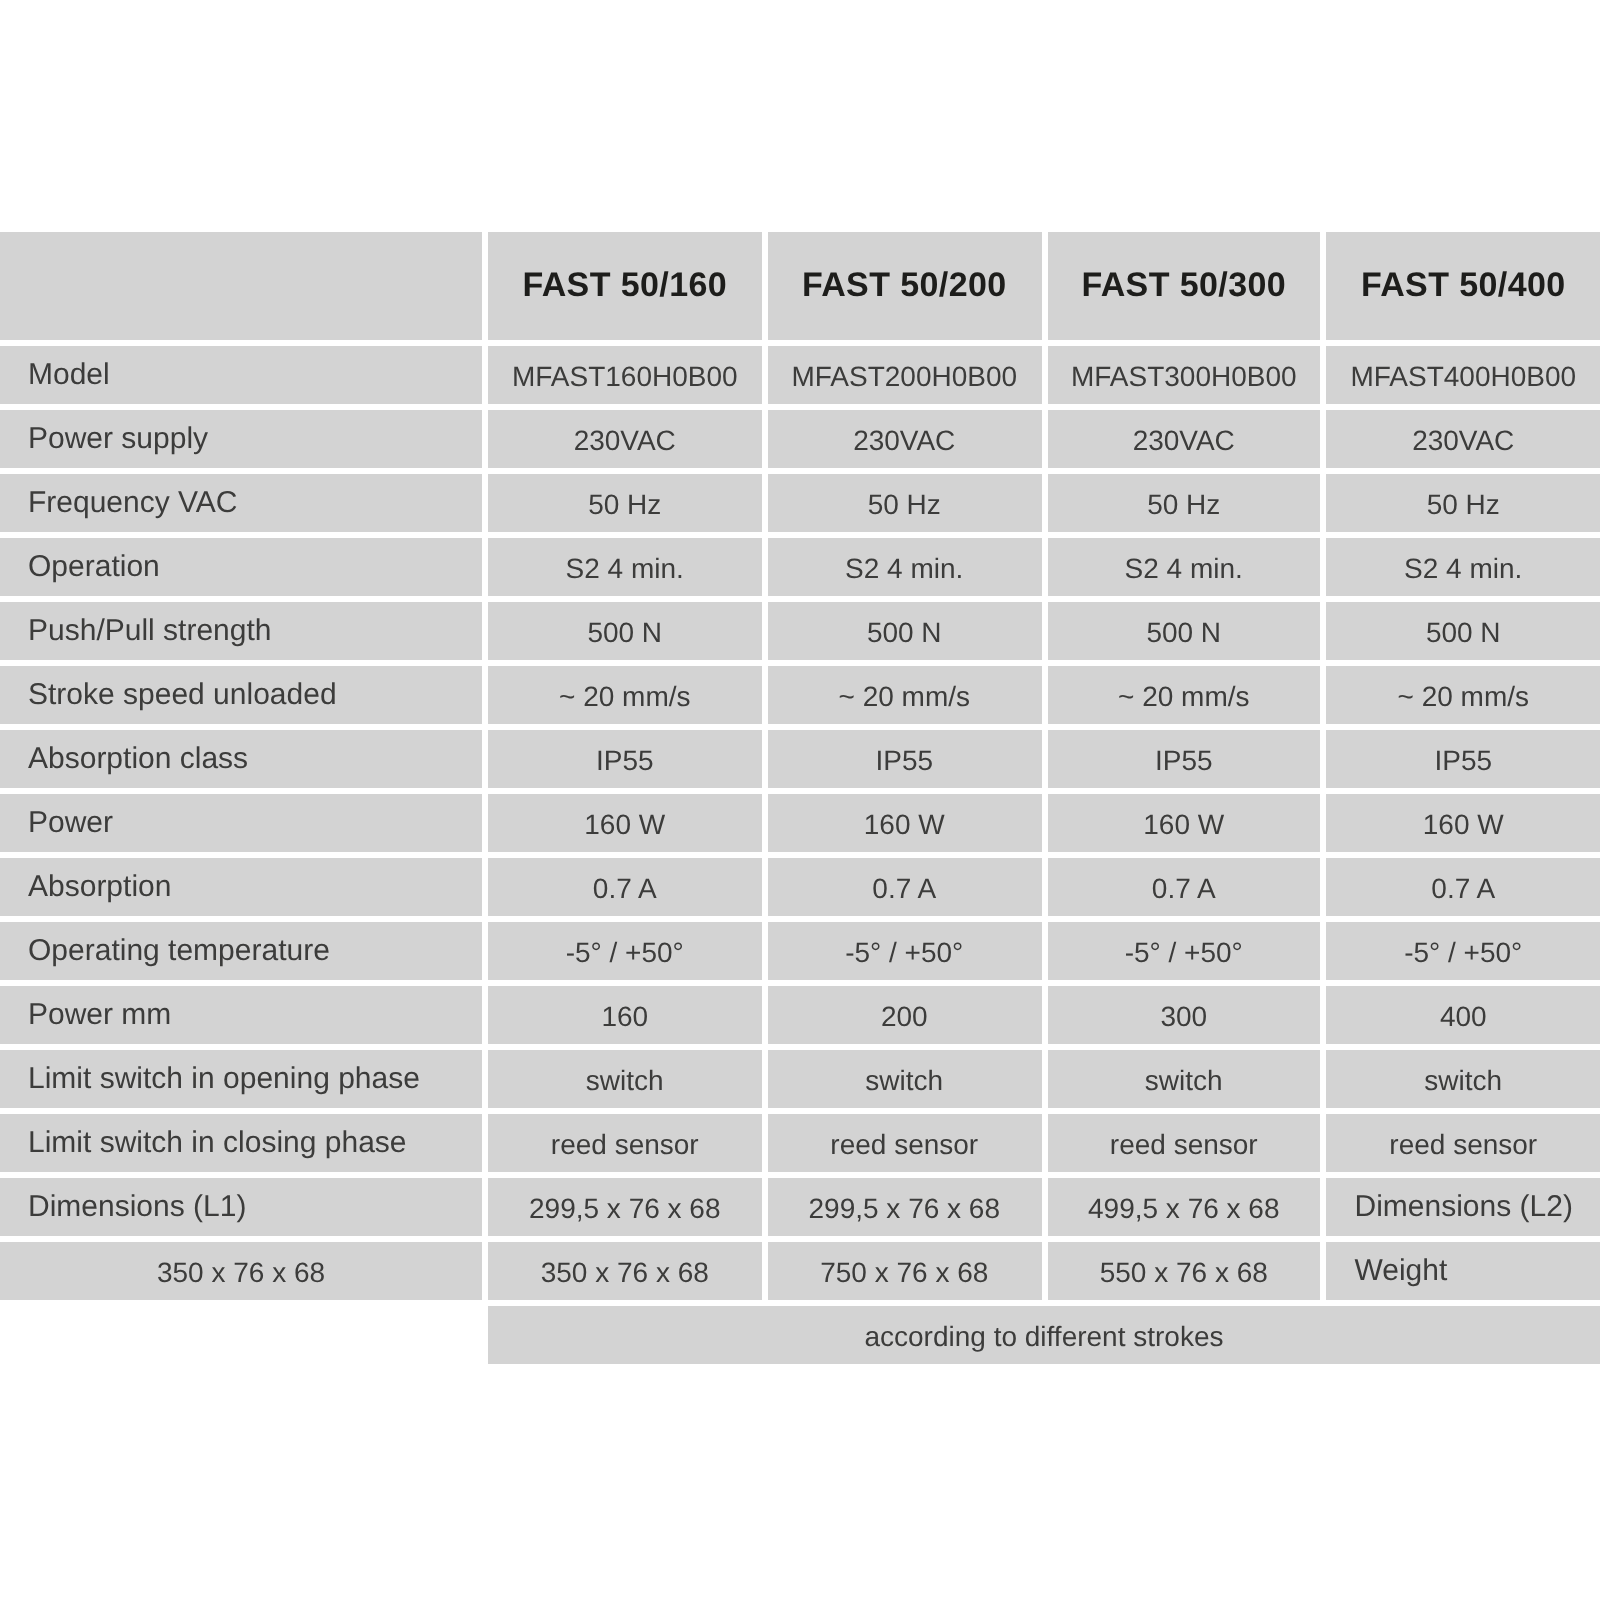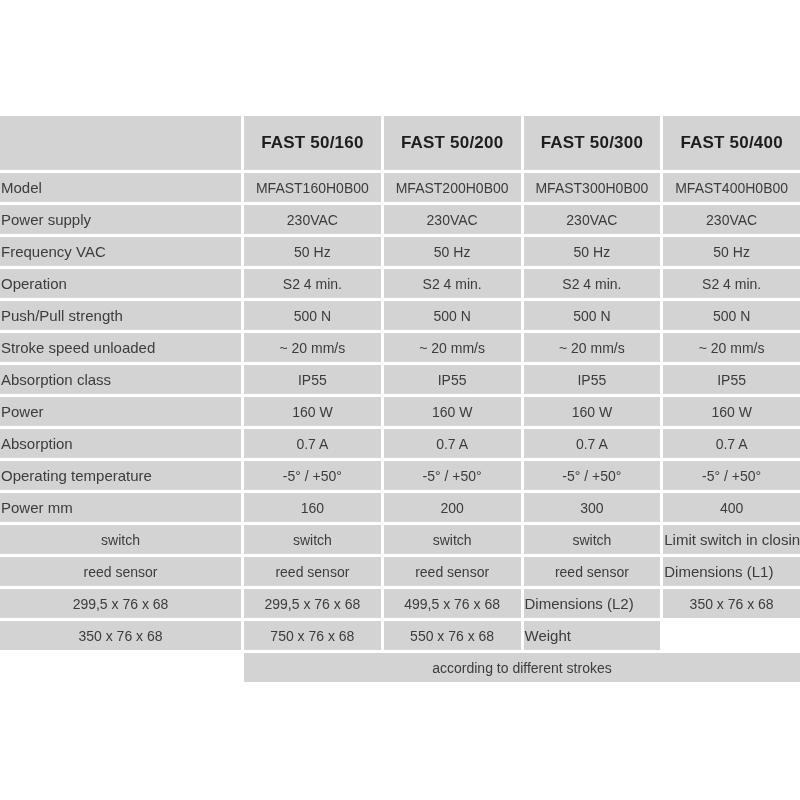--- a/index.html
+++ b/index.html
@@ -36,21 +36,21 @@
   .cell.corner { }
   .cell.colhead {
     justify-content: center;
     font-weight: bold;
     font-size: 17px;
     color: #1d1d1b;
     letter-spacing: 0.2px;
   }
   .cell.rowlabel {
     justify-content: flex-start;
-    padding-left: 1px;
+    padding-left: 14px;
     font-size: 15px;
     color: #3c3c3b;
   }
   .cell.value {
     justify-content: center;
     font-size: 14px;
     color: #3c3c3b;
   }
   .cell.merged {
     grid-column: 2 / -1;
@@ -113,20 +113,21 @@
     <div class="cell rowlabel">Operating temperature</div>
     <div class="cell value">-5° / +50°</div>
     <div class="cell value">-5° / +50°</div>
     <div class="cell value">-5° / +50°</div>
     <div class="cell value">-5° / +50°</div>
     <div class="cell rowlabel">Power mm</div>
     <div class="cell value">160</div>
     <div class="cell value">200</div>
     <div class="cell value">300</div>
     <div class="cell value">400</div>
+    <div class="cell rowlabel">Limit switch in opening phase</div>
     <div class="cell value">switch</div>
     <div class="cell value">switch</div>
     <div class="cell value">switch</div>
     <div class="cell value">switch</div>
     <div class="cell rowlabel">Limit switch in closing phase</div>
     <div class="cell value">reed sensor</div>
     <div class="cell value">reed sensor</div>
     <div class="cell value">reed sensor</div>
     <div class="cell value">reed sensor</div>
     <div class="cell rowlabel">Dimensions (L1)</div>

